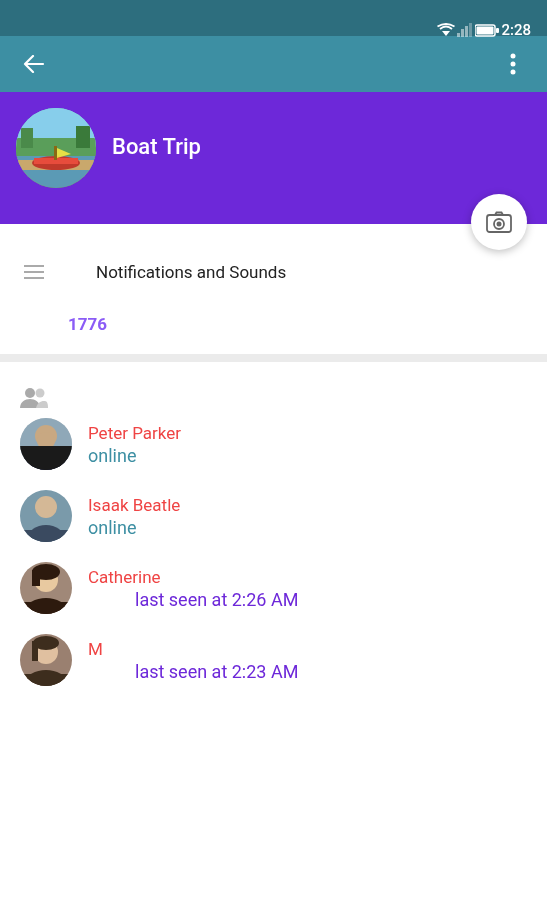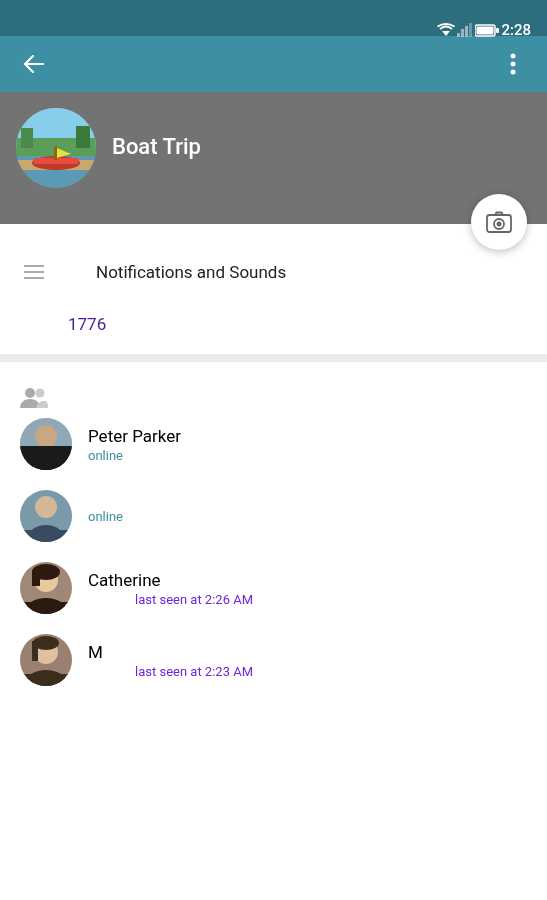--- a/index.html
+++ b/index.html
@@ -60,21 +60,21 @@
       width: 36px;
       height: 36px;
       display: flex;
       align-items: center;
       justify-content: center;
       letter-spacing: 1px;
     }
 
     
     .group-header {
-      background: #737373;
+      background: #6d28d9;
       padding: 16px 16px 36px 16px;
       display: flex;
       align-items: center;
       gap: 16px;
       position: relative;
     }
     .group-avatar {
       width: 80px;
       height: 80px;
       border-radius: 50%;
@@ -141,23 +141,23 @@
       align-items: center;
       justify-content: center;
     }
     .settings-item-label {
       font-size: 17px;
       color: #222;
       flex: 1;
       margin-left: 28px;
     }
     .settings-item-value {
-      color: #4c1d95;
+      color: #8b5cf6;
       font-size: 17px;
-      font-weight: 400;
+      font-weight: 700;
     }
 
     
     .divider {
       height: 8px;
       background: #ebebeb;
       margin-top: 4px;
     }
 
     
@@ -186,26 +186,26 @@
       padding: 10px 20px;
       gap: 16px;
       cursor: pointer;
     }
 
     .member-info {
       flex: 1;
     }
     .member-name {
       font-size: 17px;
-      color: #000000;
+      color: #ef4444;
       font-weight: 400;
       margin-bottom: 2px;
     }
     .member-status {
-      font-size: 13px;
+      font-size: 18px;
     }
     .member-status.online {
       color: #3d8fa3;
     }
     .member-status.last-seen {
       color: #6d28d9;
       margin-left: 47px;
     }
 
     
@@ -388,20 +388,21 @@
   <div class="member-item">
     <div class="avatar-canvas">
       <svg width="52" height="52" viewBox="0 0 52 52">
         <rect width="52" height="52" fill="#7a9aaa"></rect>
         <circle cx="26" cy="17" r="11" fill="#d4b896"></circle>
         <ellipse cx="26" cy="48" rx="18" ry="13" fill="#3a4a60"></ellipse>
         <rect x="0" y="40" width="52" height="12" fill="#3a4a60"></rect>
       </svg>
     </div>
     <div class="member-info">
+      <div class="member-name">Isaak Beatle</div>
       <div class="member-status online">online</div>
     </div>
   </div>
 
   <div class="member-item">
     <div class="avatar-canvas">
       <svg width="52" height="52" viewBox="0 0 52 52">
         <rect width="52" height="52" fill="#a08878"></rect>
         <circle cx="26" cy="18" r="12" fill="#e8c9a0"></circle>
 

